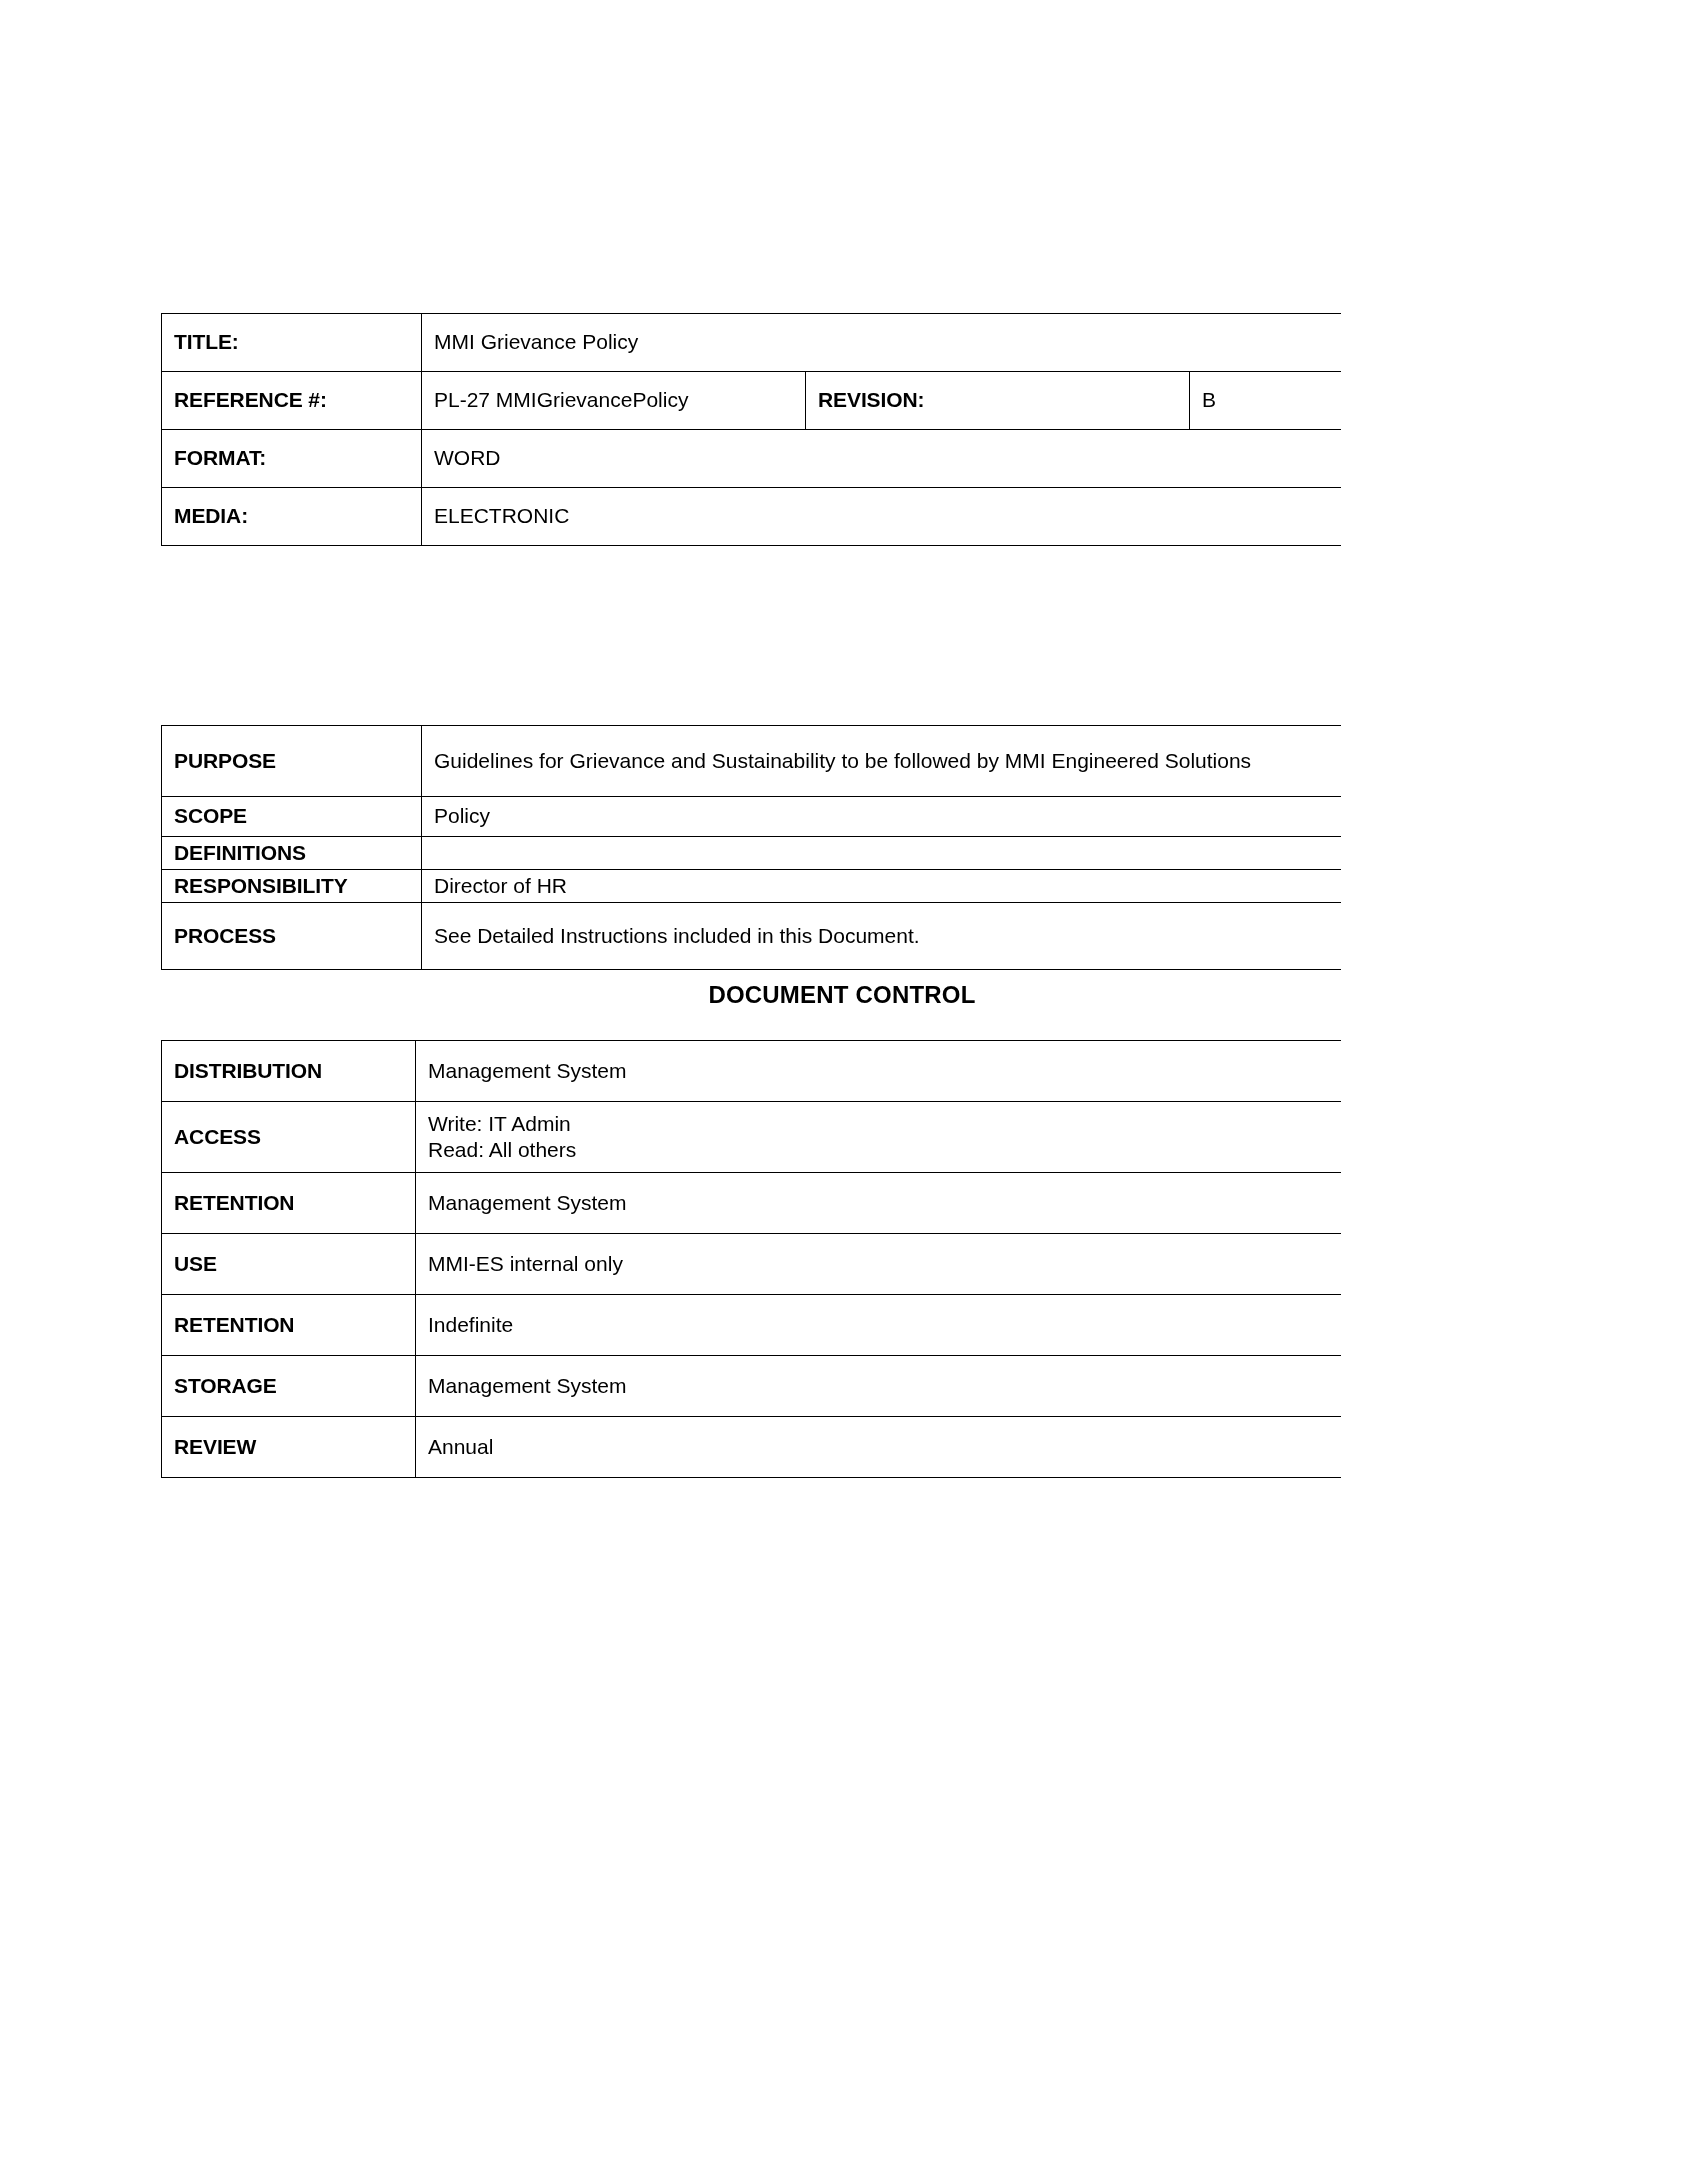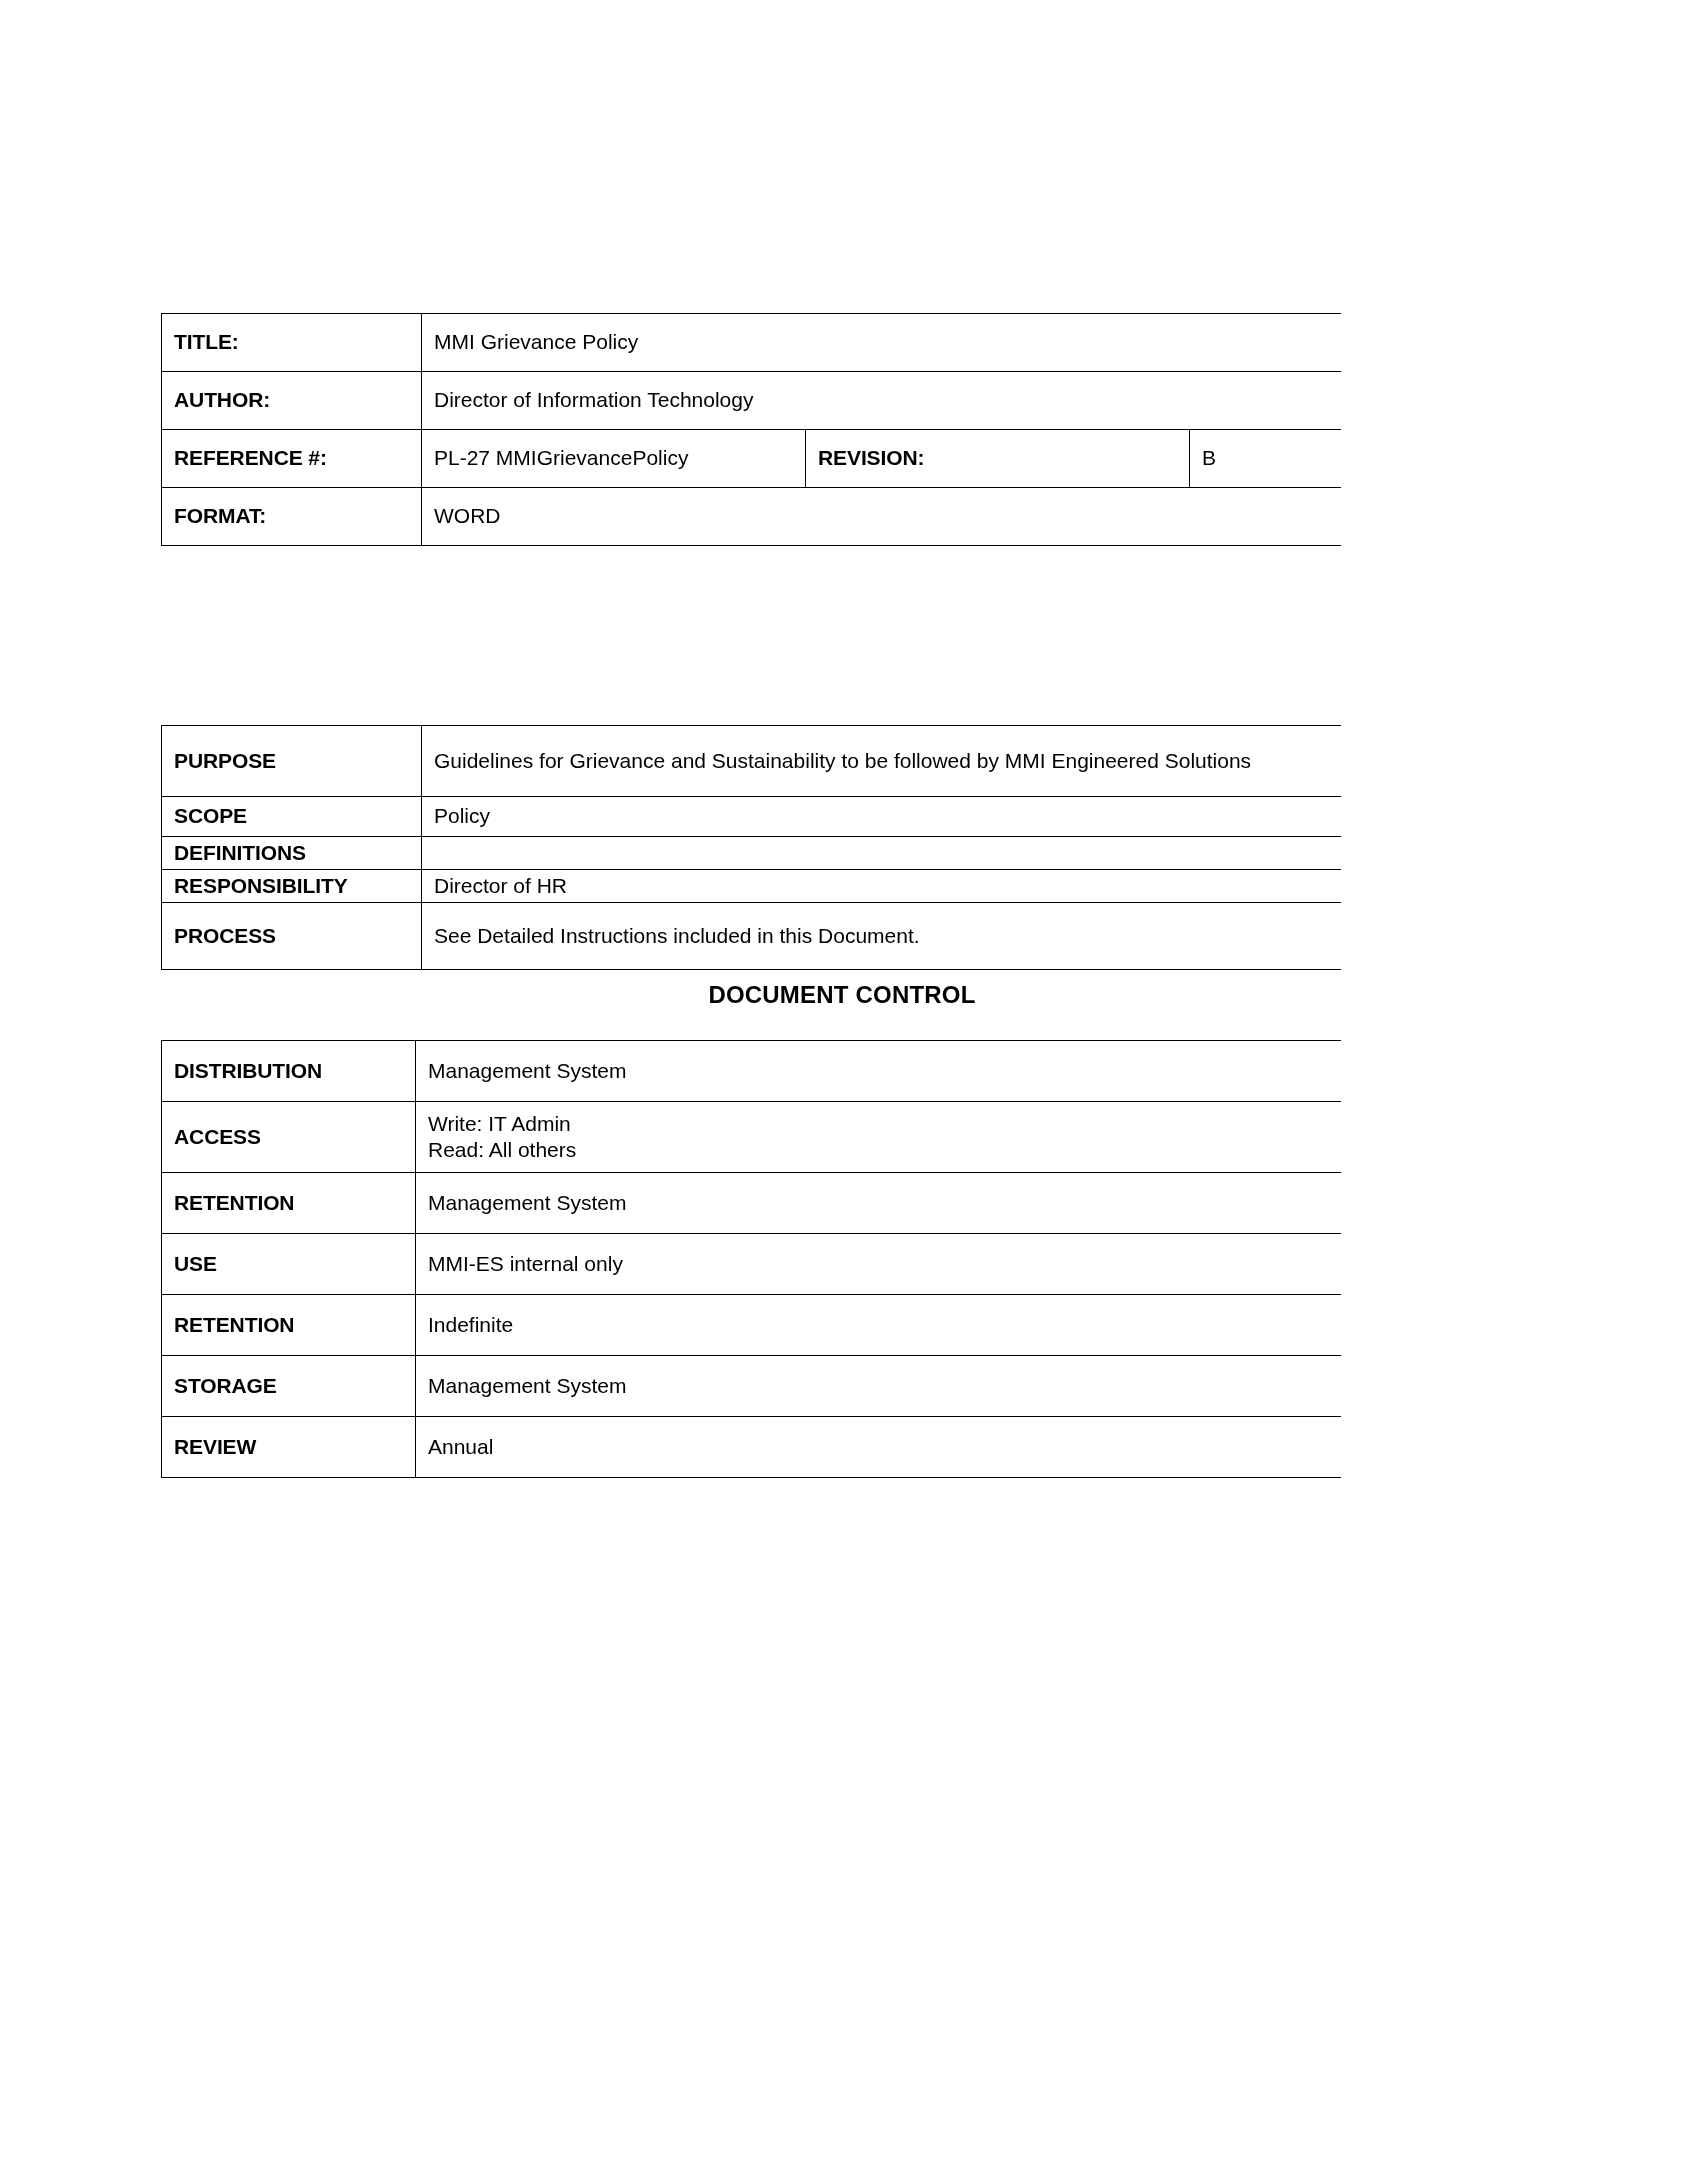--- a/index.html
+++ b/index.html
@@ -116,32 +116,32 @@
 
 <div class="page">
 
   <table id="table-doc-meta" class="doc-table">
     <tbody>
       <tr>
         <td class="c-label lbl">TITLE:</td>
         <td class="c-value val" colspan="3">MMI Grievance Policy</td>
       </tr>
       <tr>
-        <td class="c-label lbl">AUTHOR:</td>
-        <td class="c-value val" colspan="3">Director of Information Technology</td>
-      </tr>
-      <tr>
         <td class="c-label lbl">REFERENCE #:</td>
         <td class="c-value-sp val">PL-27 MMIGrievancePolicy</td>
         <td class="c-revlabel lbl">REVISION:</td>
         <td class="c-revvalue val">B</td>
       </tr>
       <tr>
         <td class="c-label lbl">FORMAT:</td>
         <td class="c-value val" colspan="3">WORD</td>
+      </tr>
+      <tr>
+        <td class="c-label lbl">MEDIA:</td>
+        <td class="c-value val" colspan="3">ELECTRONIC</td>
       </tr>
     </tbody>
   </table>
 
   <table id="table-doc-summary" class="doc-table">
     <tbody>
       <tr class="r-tall">
         <td class="c-label lbl cell-top">PURPOSE</td>
         <td class="c-value val cell-top">Guidelines for Grievance and Sustainability to be followed by MMI Engineered Solutions</td>
       </tr>

